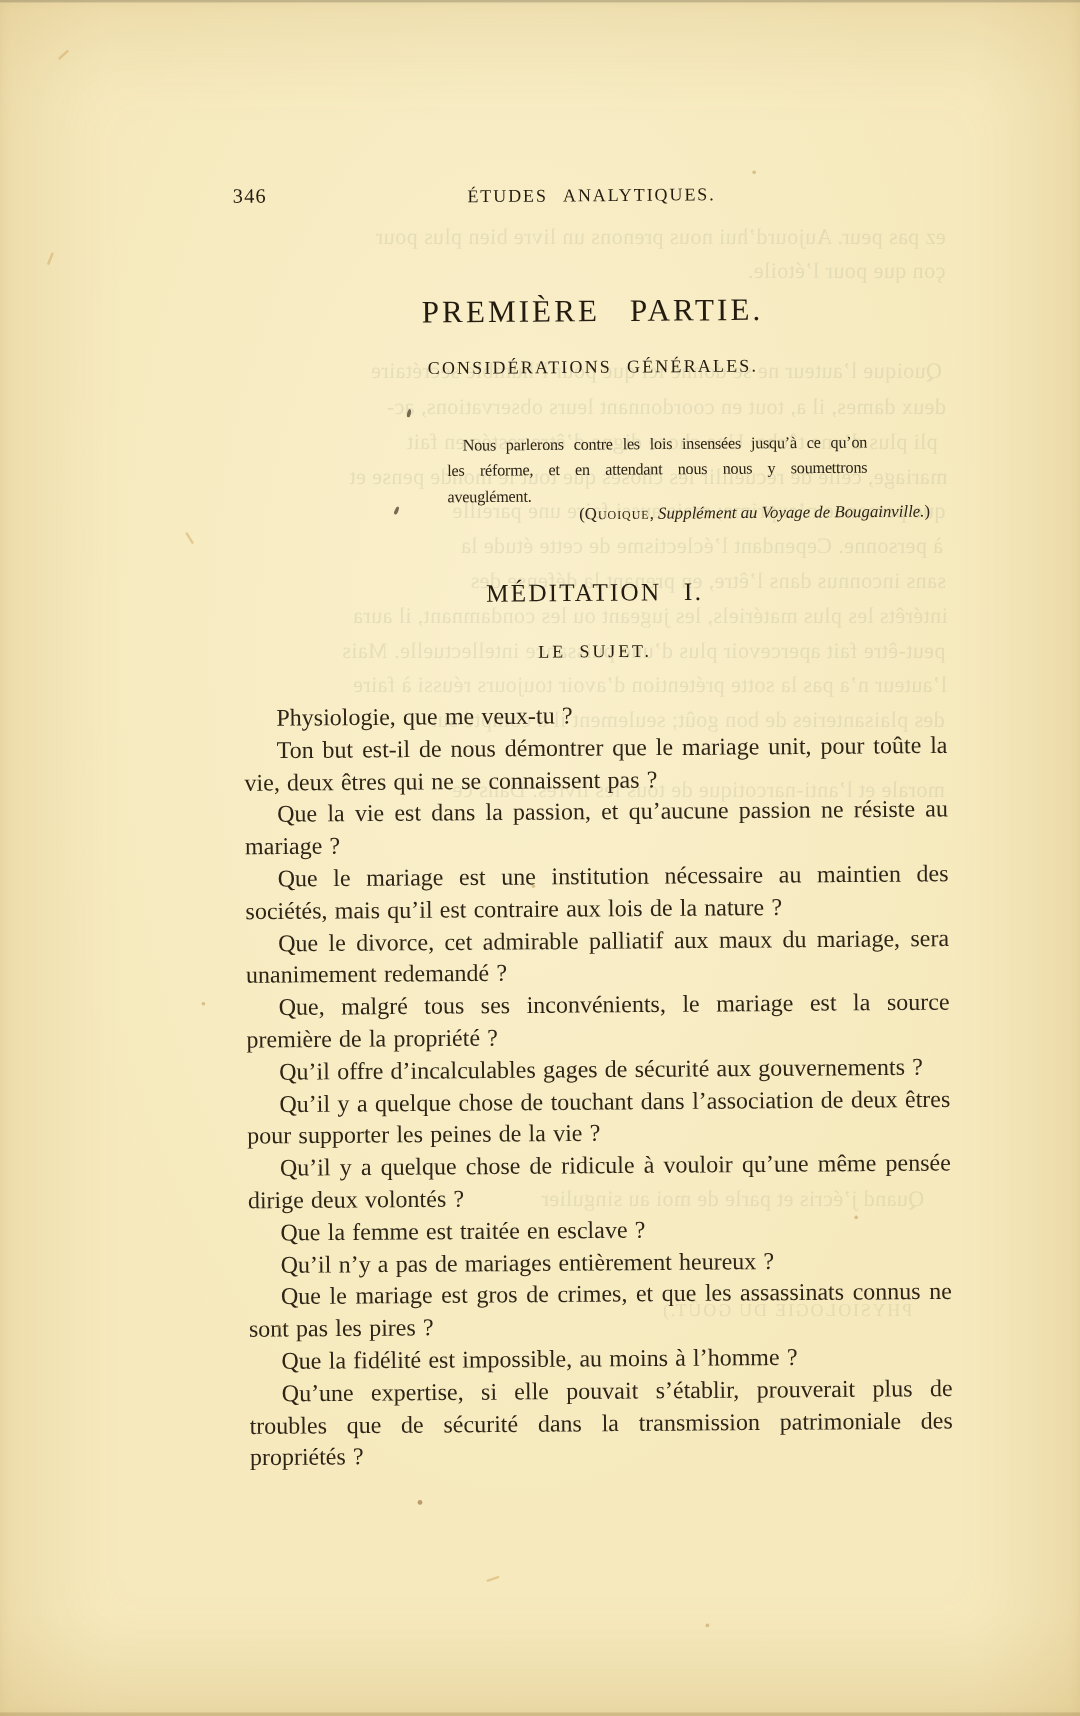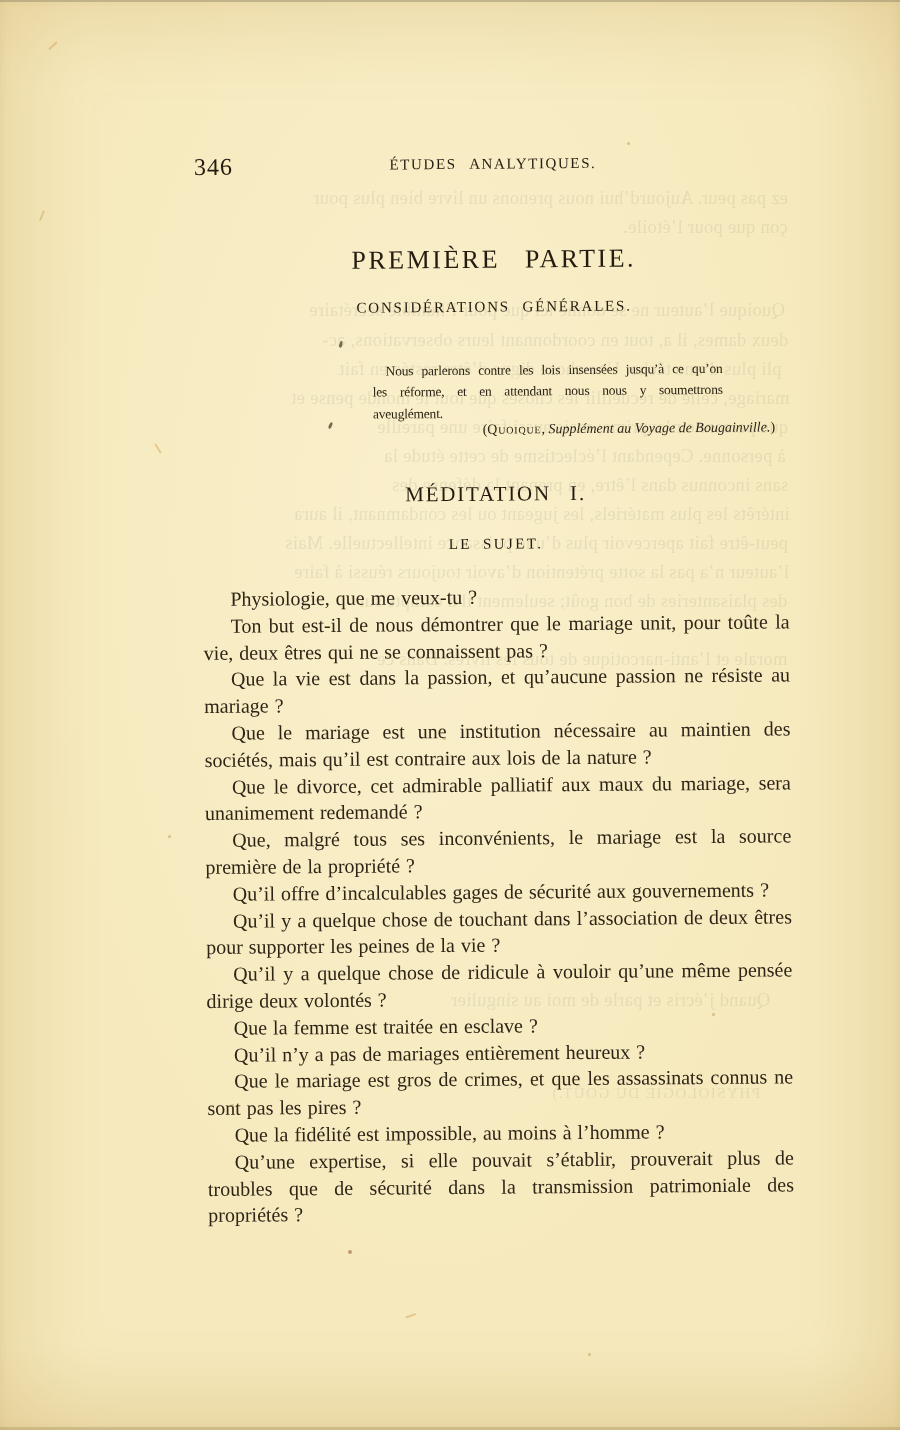--- a/index.html
+++ b/index.html
@@ -26,21 +26,21 @@
   .ghost{
     position:absolute;white-space:nowrap;
     font-size:18.5px;letter-spacing:0.3px;
     color:#7d8a6e;opacity:0.15;filter:blur(0.55px);
     transform:scaleX(-1);
   }
 
   
   .print-layer{position:absolute;inset:0;transform:rotate(-0.45deg);transform-origin:450px 170px;}
 
-  .folio{position:absolute;left:194px;top:152px;font-size:24px;letter-spacing:1px;color:#241c10;}
+  .folio{position:absolute;left:194px;top:152px;font-size:17px;letter-spacing:1px;color:#241c10;}
   .running-head{
     position:absolute;left:200px;top:156px;width:586px;text-align:center;
     font-size:15px;letter-spacing:1.6px;word-spacing:8px;color:#241c10;
   }
   .part-title{
     position:absolute;left:200px;top:245px;width:586px;margin:0;text-align:center;
     font-size:26px;font-weight:normal;letter-spacing:2.5px;word-spacing:16px;color:#241c10;
   }
   .part-subtitle{
     position:absolute;left:200px;top:299px;width:586px;margin:0;text-align:center;

